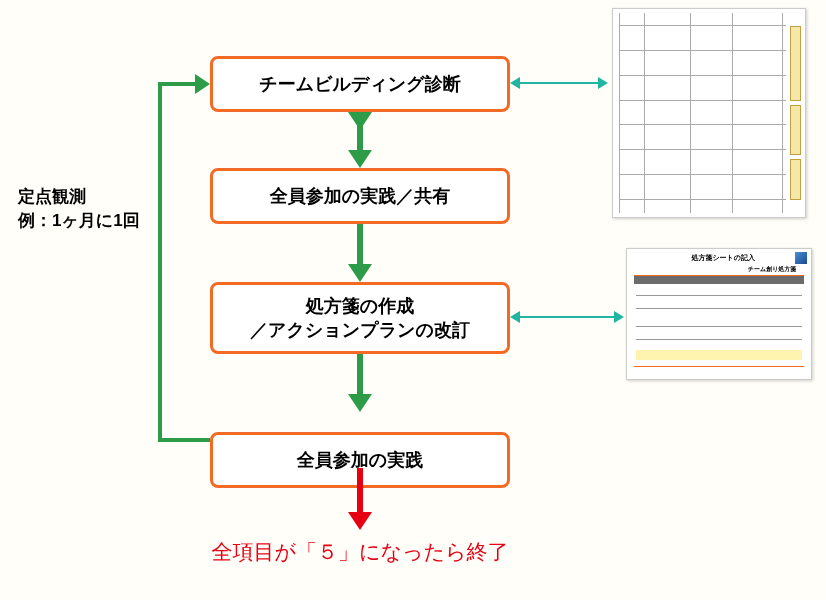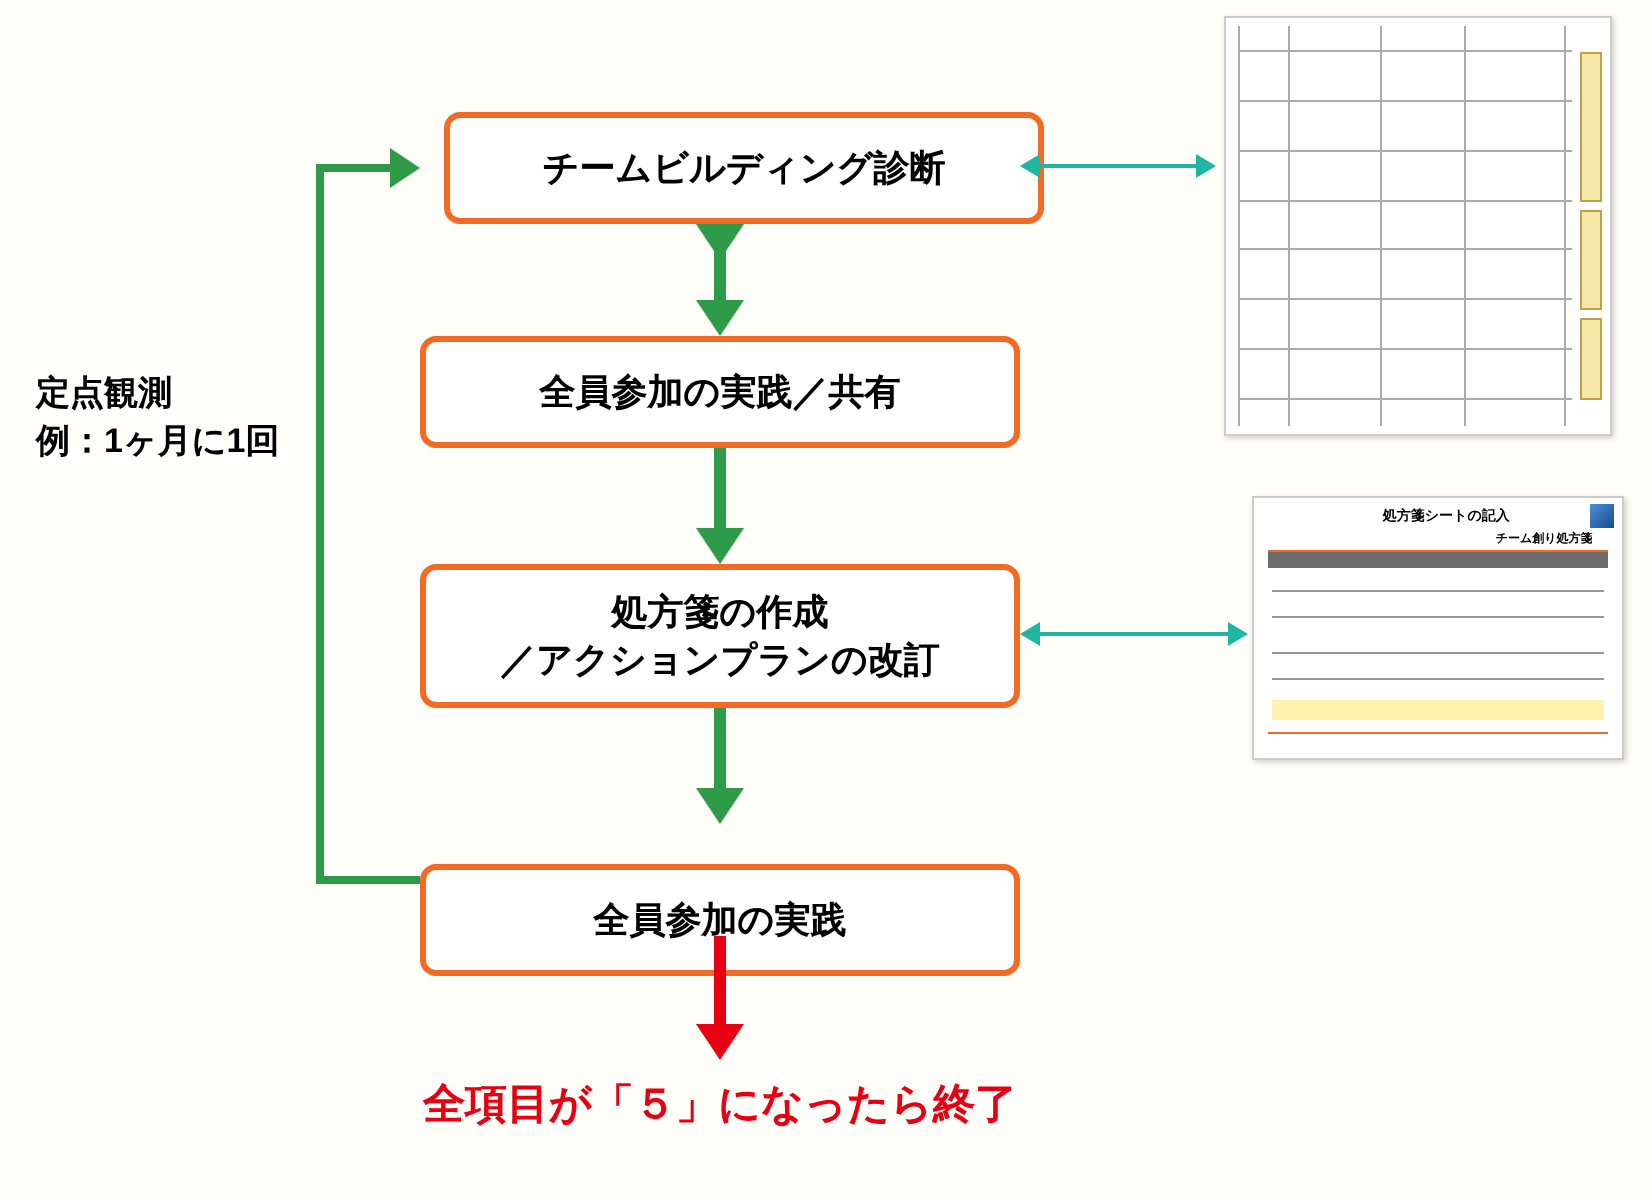--- a/index.html
+++ b/index.html
@@ -54,21 +54,21 @@
     .side-label {
       position: absolute;
       font-weight: bold;
       font-size: 17px;
       color: #000;
       text-align: left;
       line-height: 1.4;
     }
     .end-text {
       position: absolute;
-      font-weight: bold;
+      font-weight: normal;
       font-size: 21px;
       color: #e60012;
       text-align: center;
     }
     .loop-arrow-head {
       position: absolute;
       width: 0;
       height: 0;
       border-top: 10px solid transparent;
       border-bottom: 10px solid transparent;
@@ -163,21 +163,21 @@
       top: 2%;
       right: 2%;
       width: 12px;
       height: 12px;
       background: linear-gradient(135deg, #4a90d9, #1a4b8c);
     }
   </style>
 </head>
 <body>
 
-<div class="box" style="left:210px; top:56px; width:300px; height:56px;margin-left:12px;">
+<div class="box" style="left:210px; top:56px; width:300px; height:56px;">
   <span>チームビルディング診断</span>
 </div>
 <div class="box" style="left:210px; top:168px; width:300px; height:56px;">
   <span>全員参加の実践／共有</span>
 </div>
 <div class="box" style="left:210px; top:282px; width:300px; height:72px;">
   <span style="white-space:pre-line;">処方箋の作成
 ／アクションプランの改訂</span>
 </div>
 <div class="box" style="left:210px; top:432px; width:300px; height:56px;">

